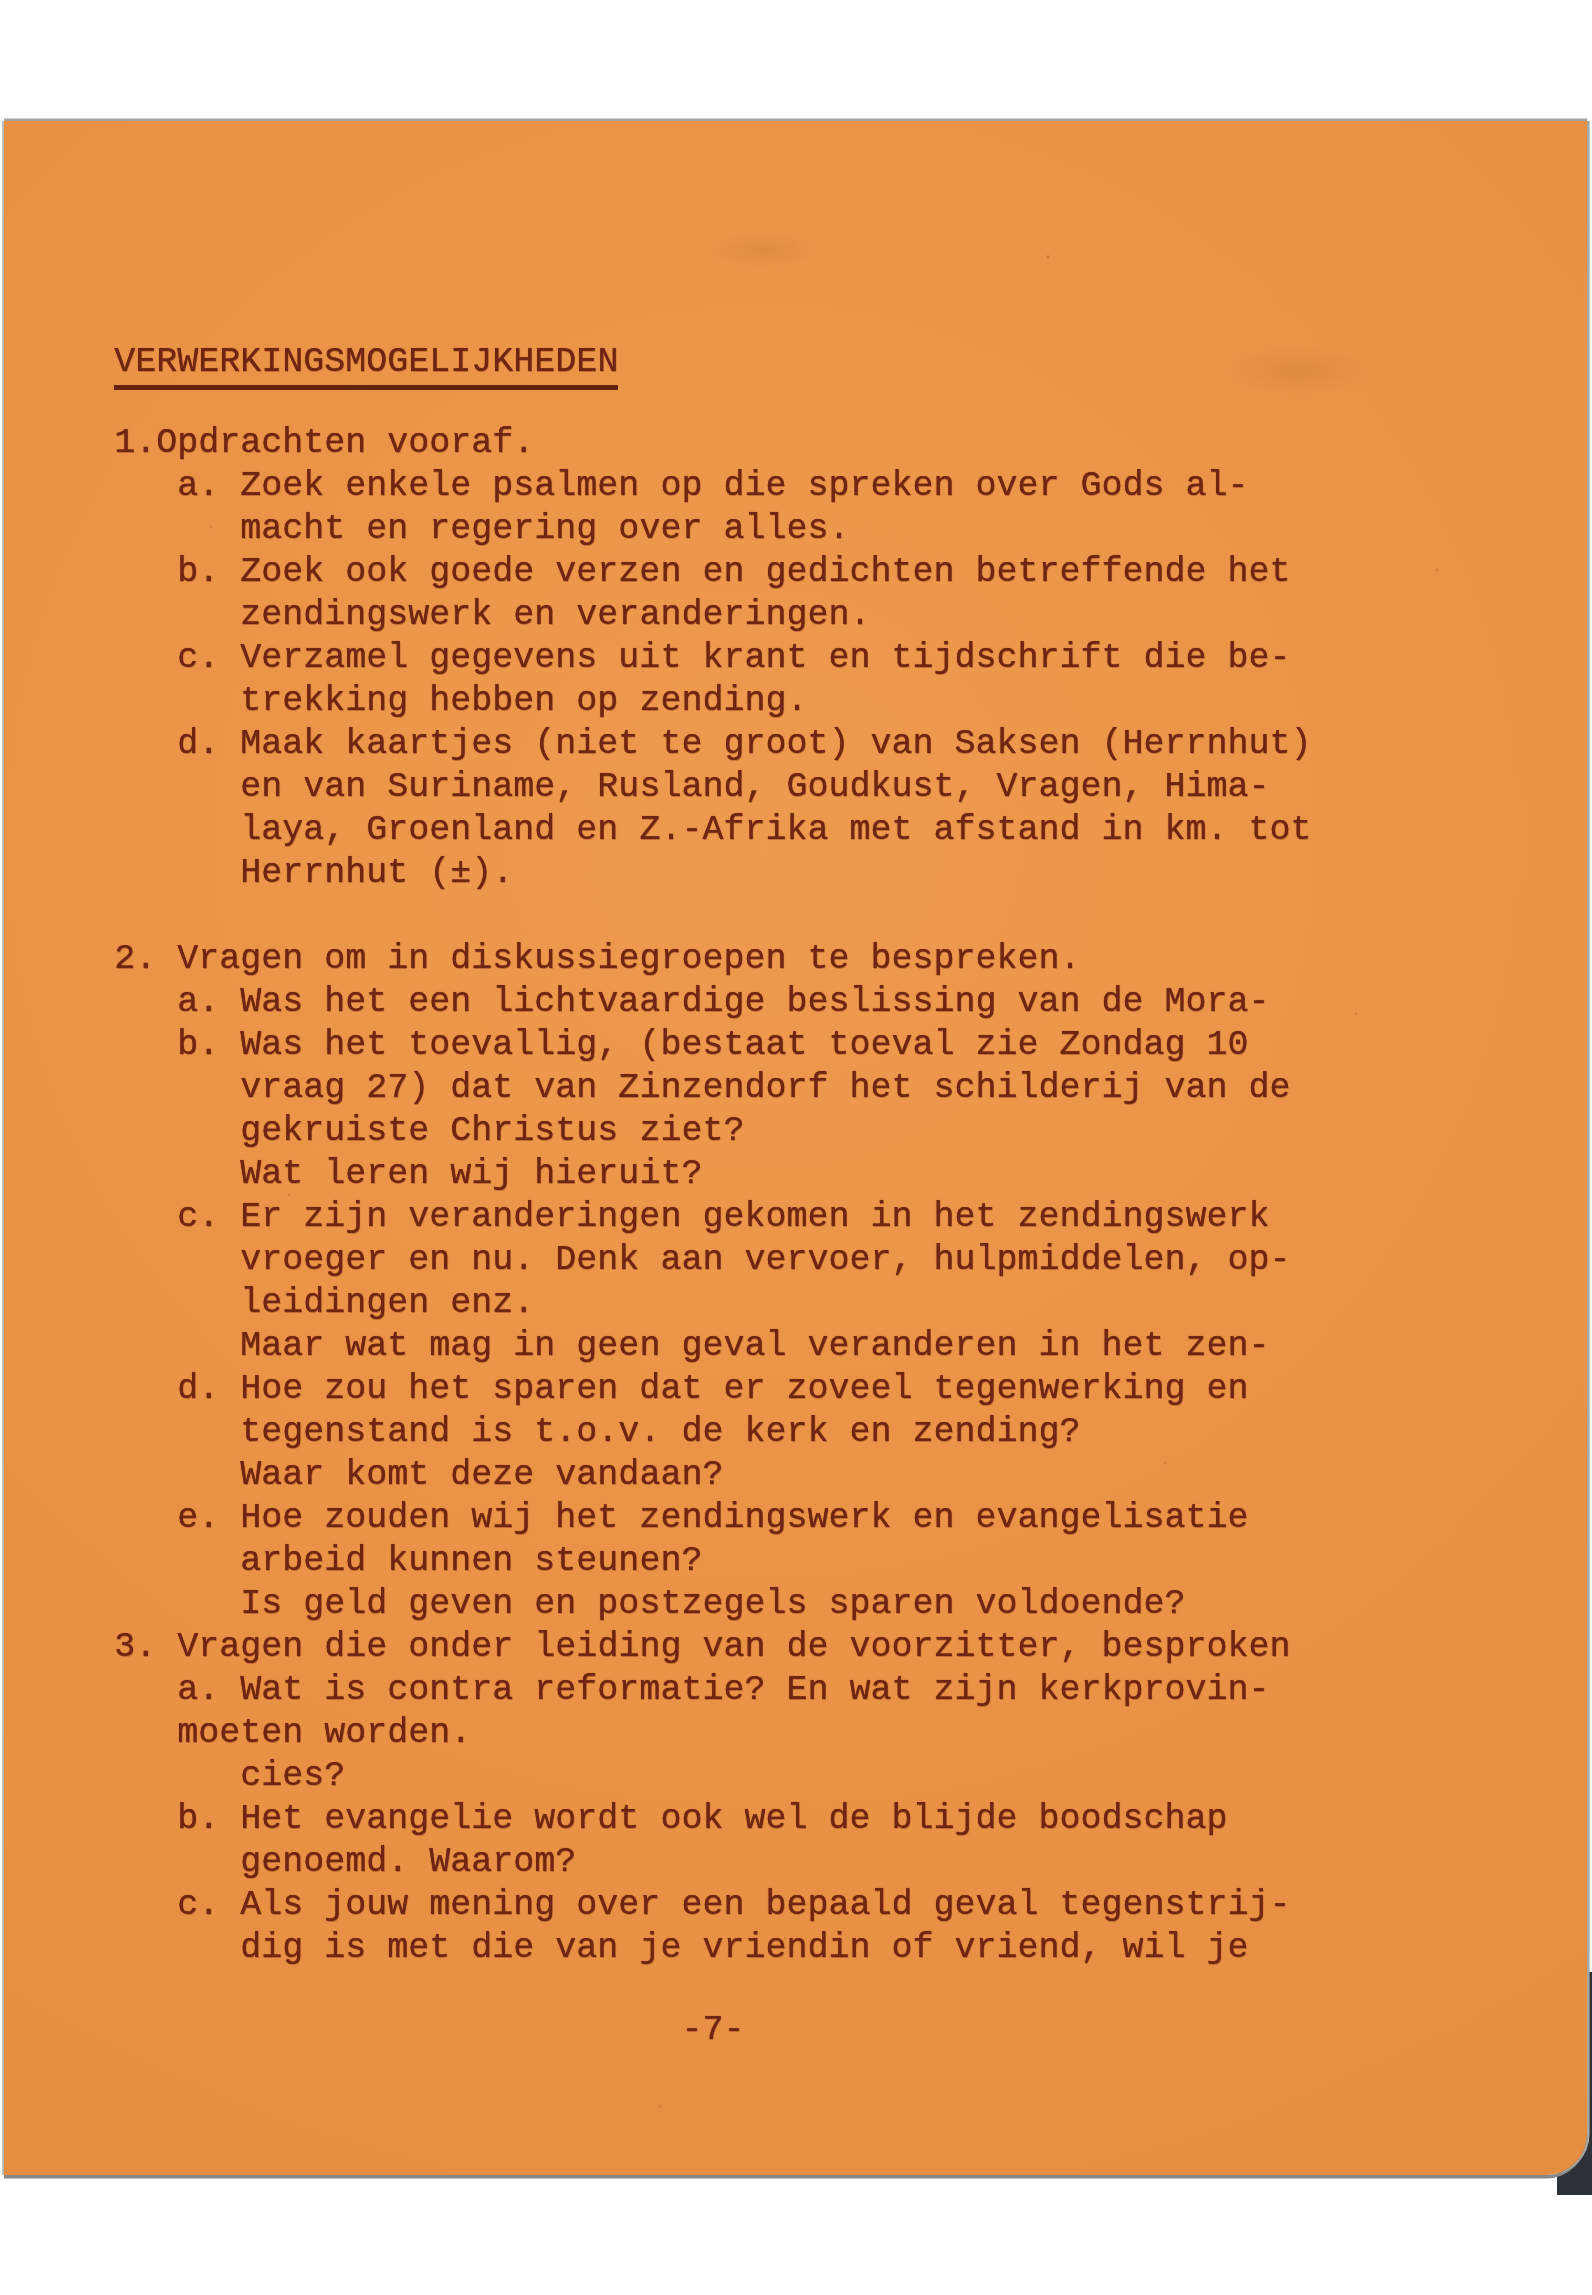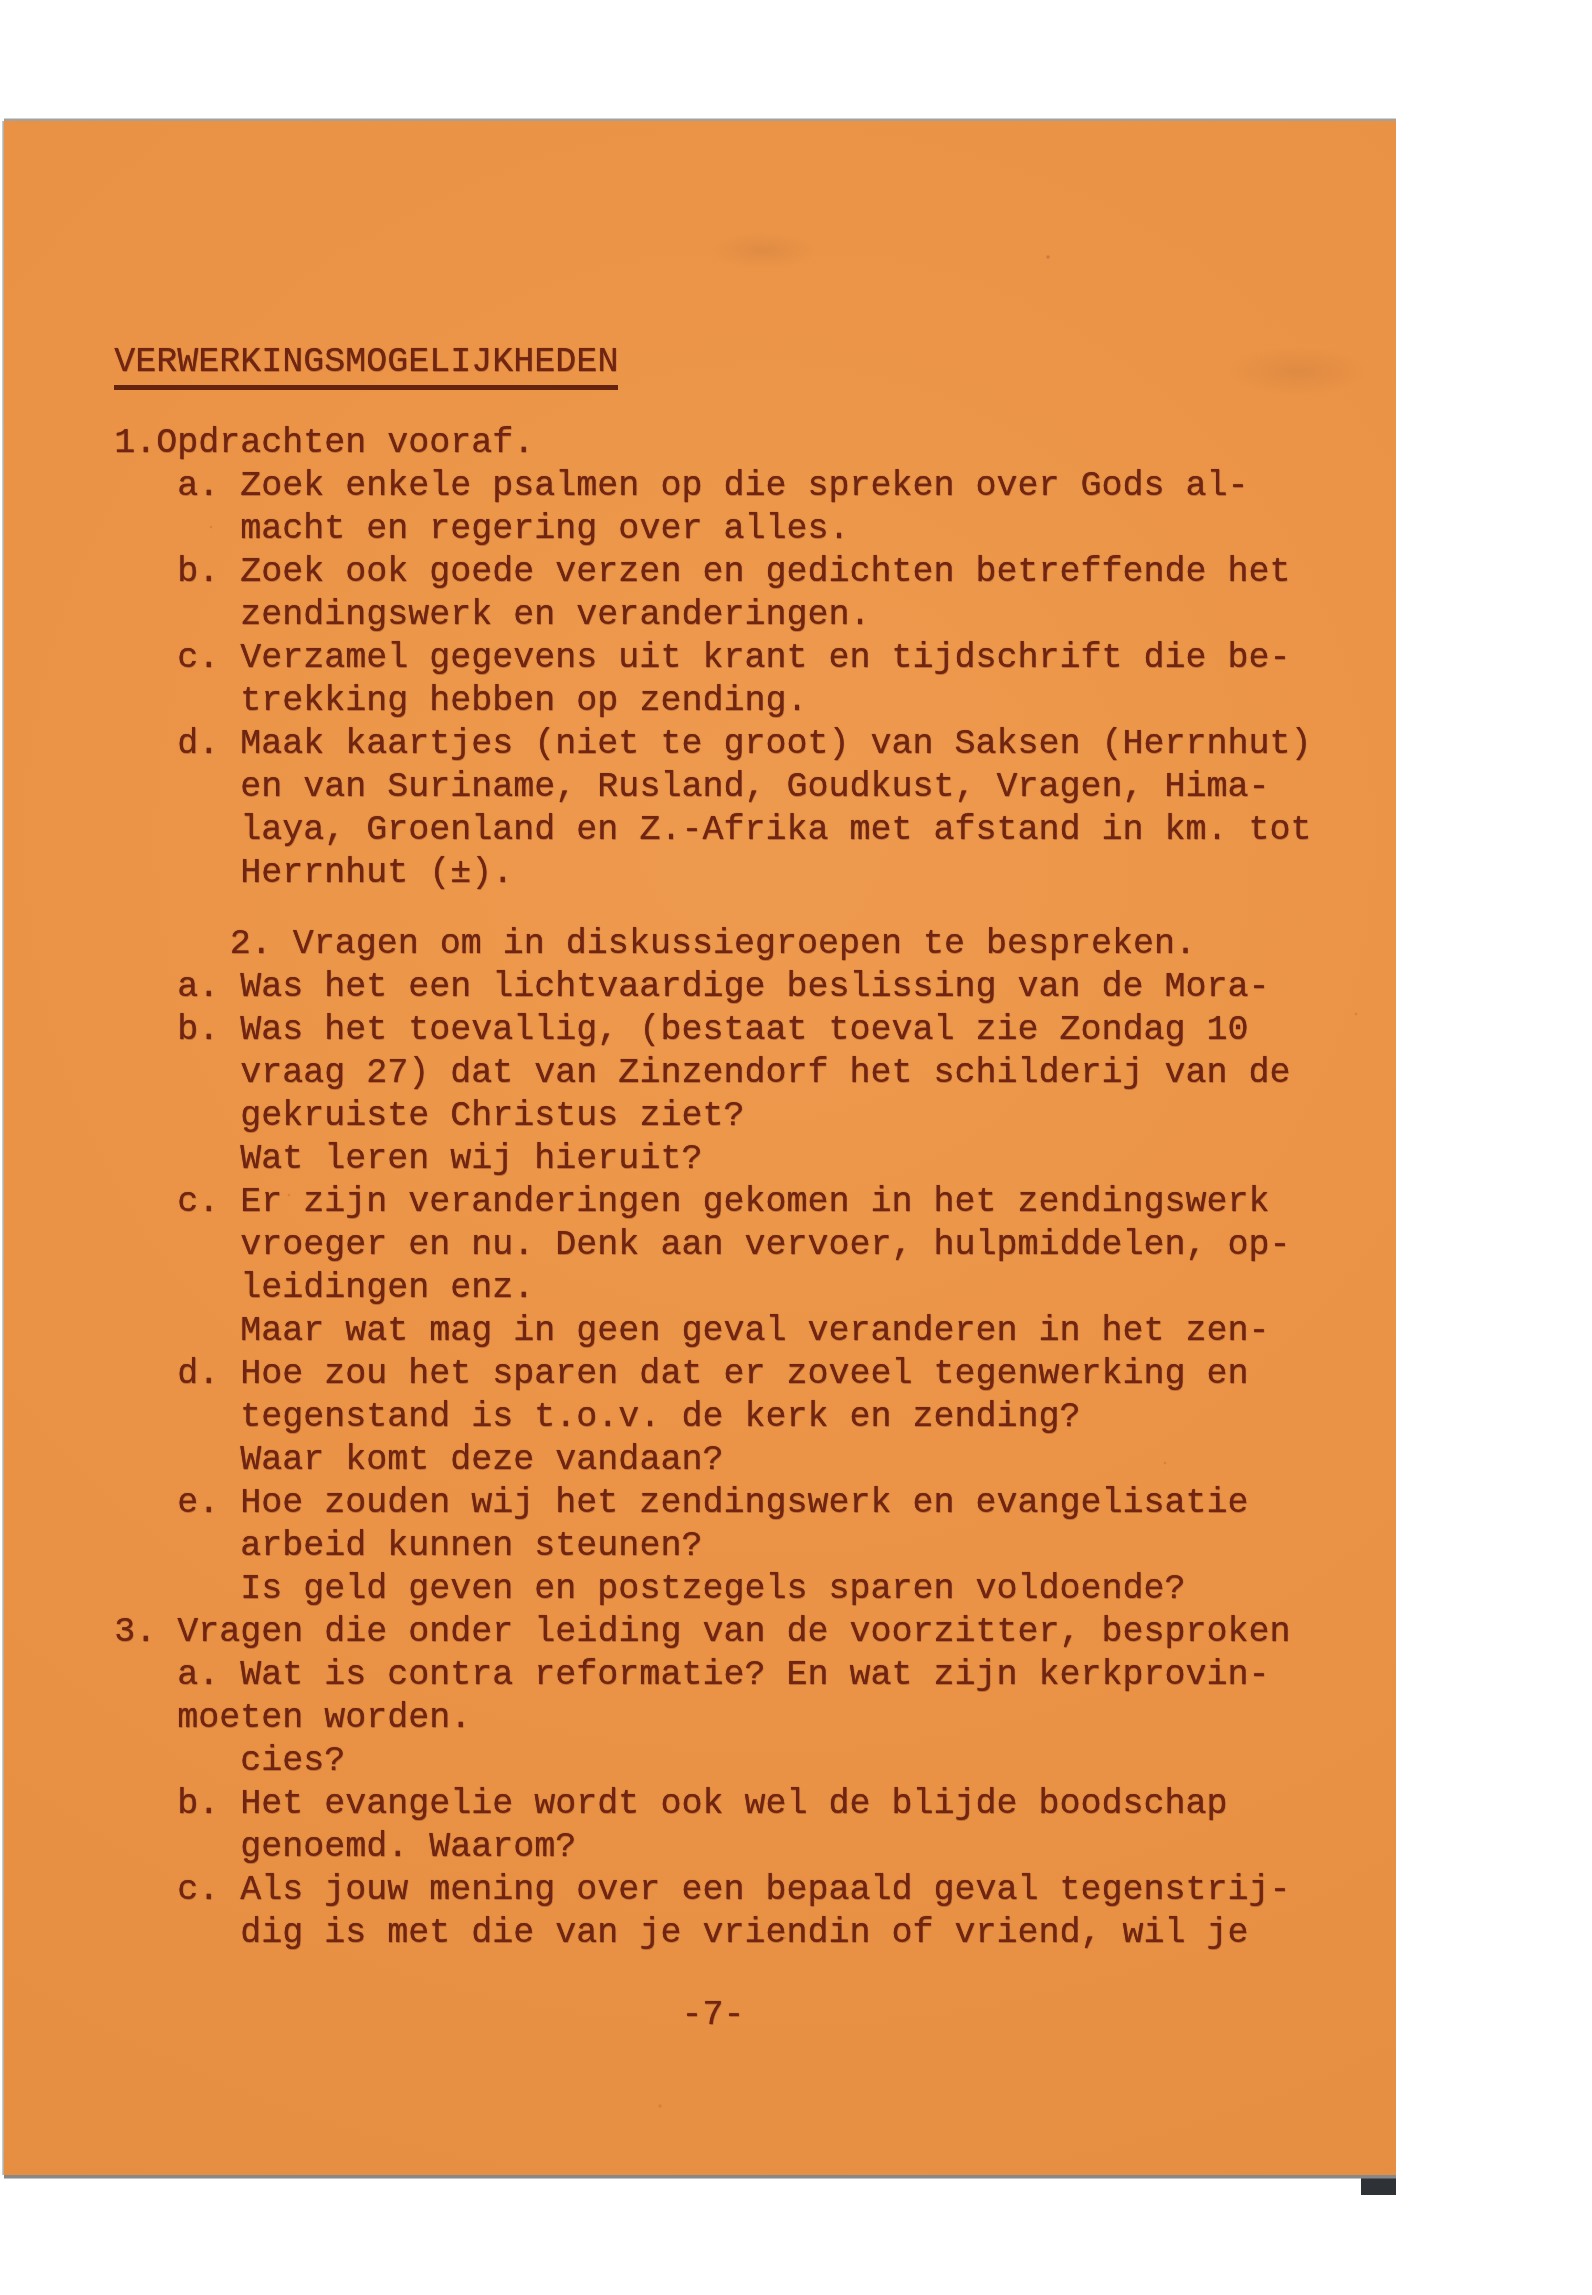--- a/index.html
+++ b/index.html
@@ -2,21 +2,21 @@
 <html style="font-size:14px"><head>
 <meta charset="utf-8">
 <style>
   html, body {
     margin: 0;
     padding: 0;
     background: #ffffff;
   }
   .scan {
     position: relative;
-    width: 1396px;
+    width: 1592px;
     height: 2295px;
     background: #ffffff;
     overflow: hidden;
   }
   
   .corner-shadow {
     position: absolute;
     right: 0;
     top: 1972px;
     width: 35px;
@@ -61,21 +61,21 @@
   .title {
     display: inline-block;
     border-bottom: 5.2px solid rgba(95,30,12,.95);
     padding-bottom: 0.9px;
     margin-bottom: 32px;
     white-space: pre;
   }
   .ln { white-space: pre; }
   .c3 { padding-left: 3ch; font-family: Liberation Mono, monospace; }
   .c6 { padding-left: 6ch; }
-  .gap { margin-top: 28px; text-align: center; }
+  .gap { margin-top: 43px; }
   .pageno {
     margin-top: 39px;
     padding-left: 27ch;
     white-space: pre;
   }
 </style>
 </head>
 <body>
 
 <div class="scan">

